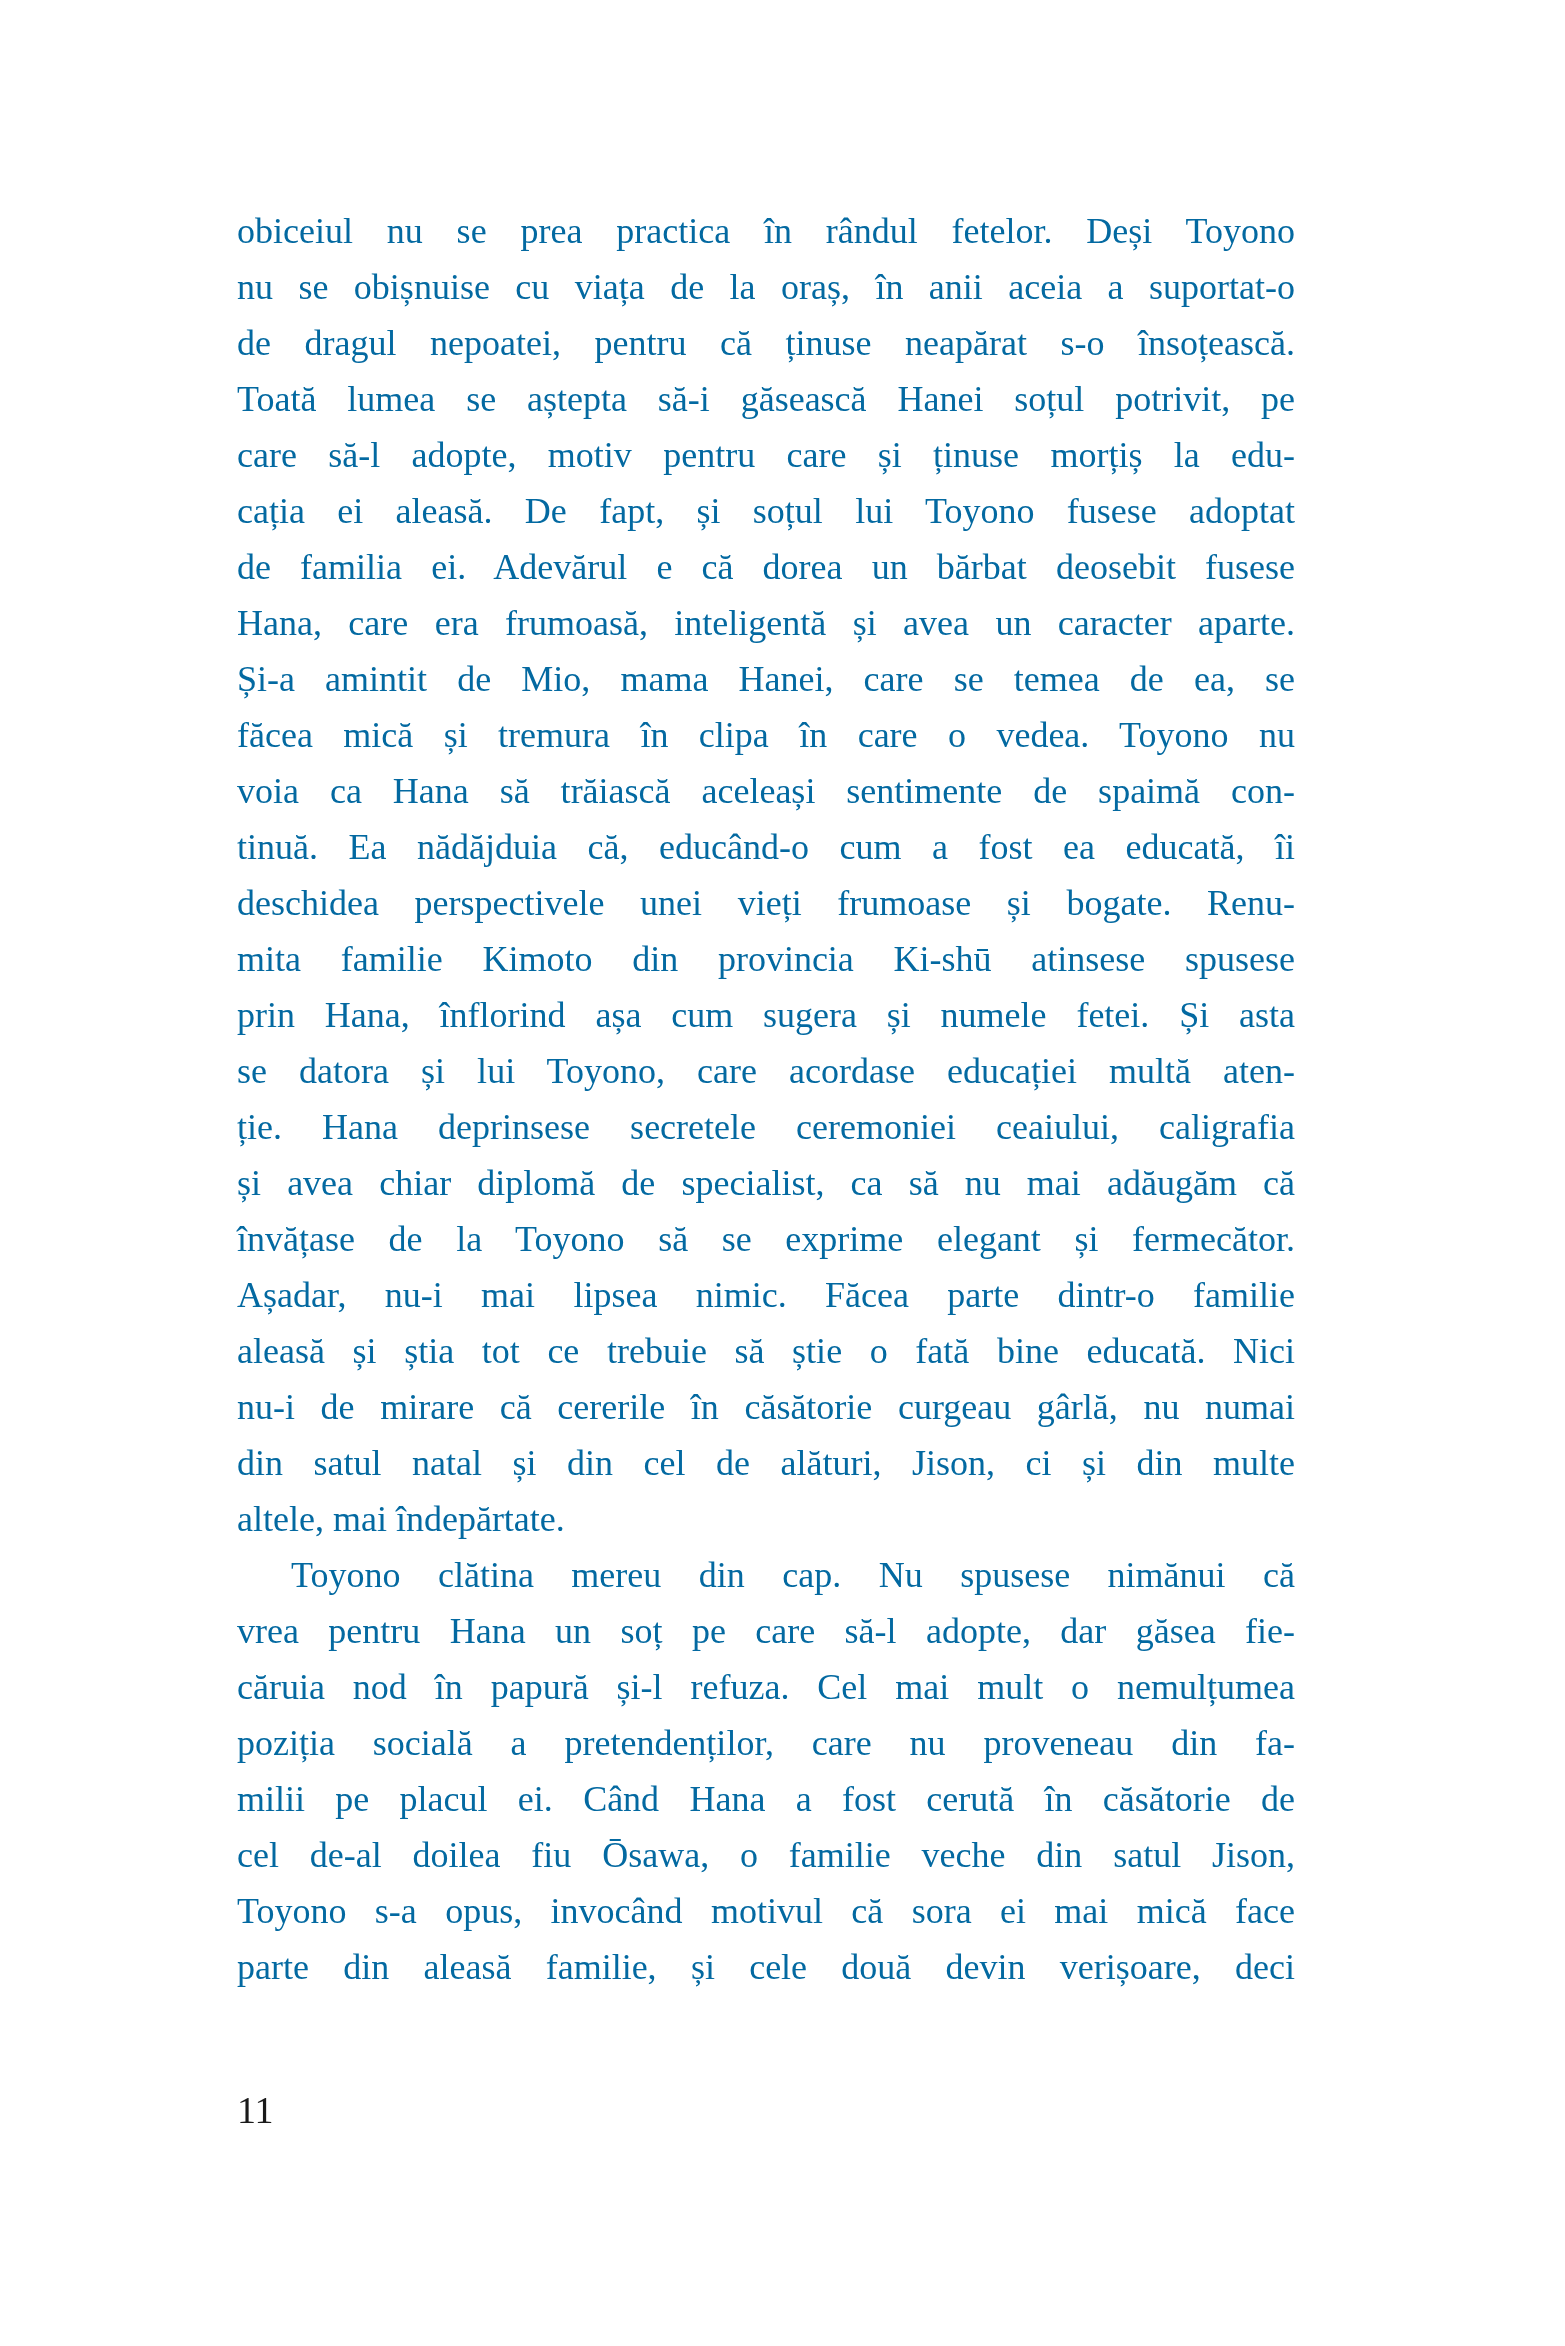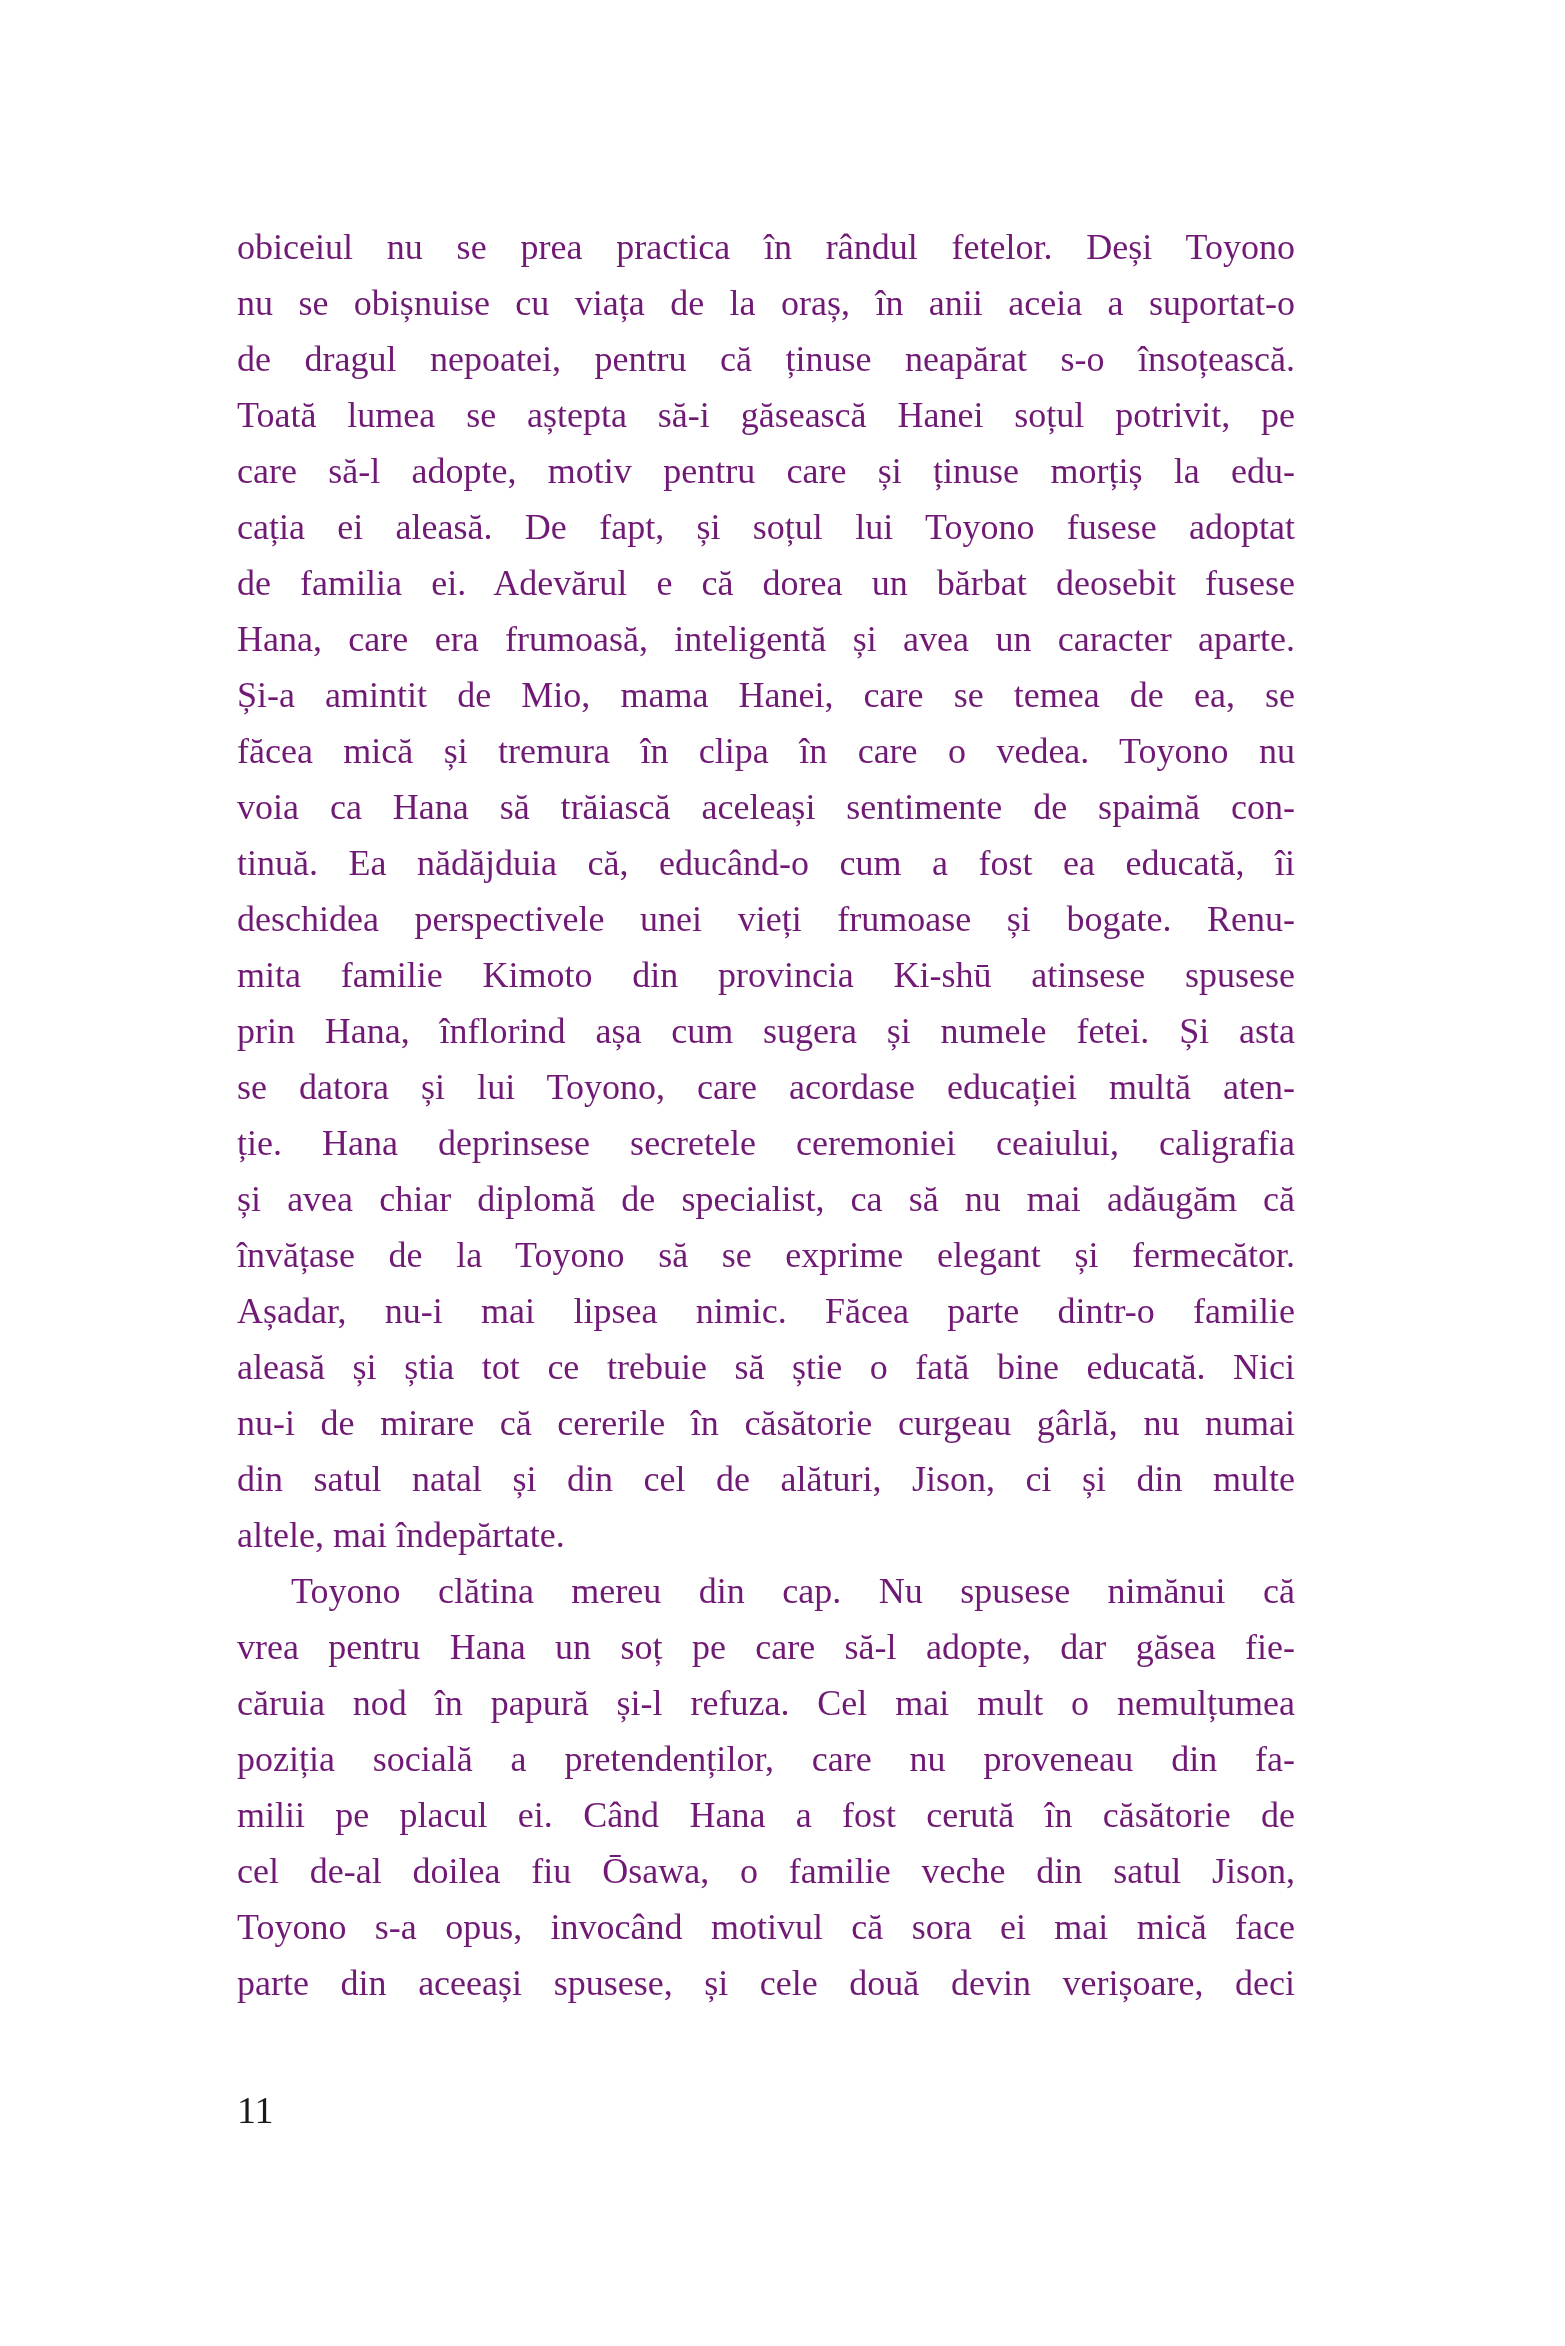--- a/index.html
+++ b/index.html
@@ -54,21 +54,21 @@
     text-align: left;
     font-size: 38px;
     line-height: 44px;
     color: #1a1a1a;
   }
 </style>
 </head>
 <body style="background: rgb(255, 255, 255);">
 
 <div class="page">
-  <div class="text-block" style="color: #701a75; margin-top: 16px;">
+  <div class="text-block" style="color: #0369a1;">
       <div class="line"><span>obiceiul nu se prea practica în rândul fetelor. Deși Toyono</span></div>
       <div class="line"><span>nu se obișnuise cu viața de la oraș, în anii aceia a suportat-o</span></div>
       <div class="line"><span>de dragul nepoatei, pentru că ținuse neapărat s-o însoțească.</span></div>
       <div class="line"><span>Toată lumea se aștepta să-i găsească Hanei soțul potrivit, pe</span></div>
       <div class="line"><span>care să-l adopte, motiv pentru care și ținuse morțiș la edu-</span></div>
       <div class="line"><span>cația ei aleasă. De fapt, și soțul lui Toyono fusese adoptat</span></div>
       <div class="line"><span>de familia ei. Adevărul e că dorea un bărbat deosebit fusese</span></div>
       <div class="line"><span>Hana, care era frumoasă, inteligentă și avea un caracter aparte.</span></div>
       <div class="line"><span>Și-a amintit de Mio, mama Hanei, care se temea de ea, se</span></div>
       <div class="line"><span>făcea mică și tremura în clipa în care o vedea. Toyono nu</span></div>
@@ -86,17 +86,17 @@
       <div class="line"><span>nu-i de mirare că cererile în căsătorie curgeau gârlă, nu numai</span></div>
       <div class="line"><span>din satul natal și din cel de alături, Jison, ci și din multe</span></div>
       <div class="line no-justify-last"><span>altele, mai îndepărtate.</span></div>
       <div class="line indent"><span>Toyono clătina mereu din cap. Nu spusese nimănui că</span></div>
       <div class="line"><span>vrea pentru Hana un soț pe care să-l adopte, dar găsea fie-</span></div>
       <div class="line"><span>căruia nod în papură și-l refuza. Cel mai mult o nemulțumea</span></div>
       <div class="line"><span>poziția socială a pretendenților, care nu proveneau din fa-</span></div>
       <div class="line"><span>milii pe placul ei. Când Hana a fost cerută în căsătorie de</span></div>
       <div class="line"><span>cel de-al doilea fiu Ōsawa, o familie veche din satul Jison,</span></div>
       <div class="line"><span>Toyono s-a opus, invocând motivul că sora ei mai mică face</span></div>
-      <div class="line"><span>parte din aceeași spusese, și cele două devin verișoare, deci</span></div>
+      <div class="line"><span>parte din aleasă familie, și cele două devin verișoare, deci</span></div>
     </div>
   <div class="page-number" style="color: rgb(26, 26, 26);">11</div>
 </div>
 
 
 </body></html>

